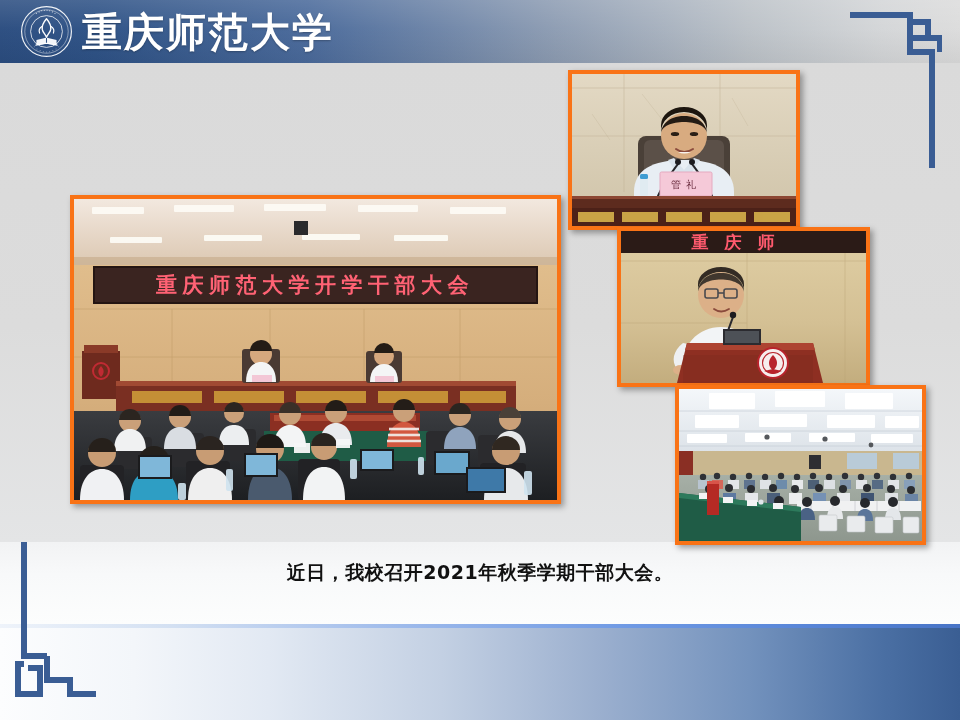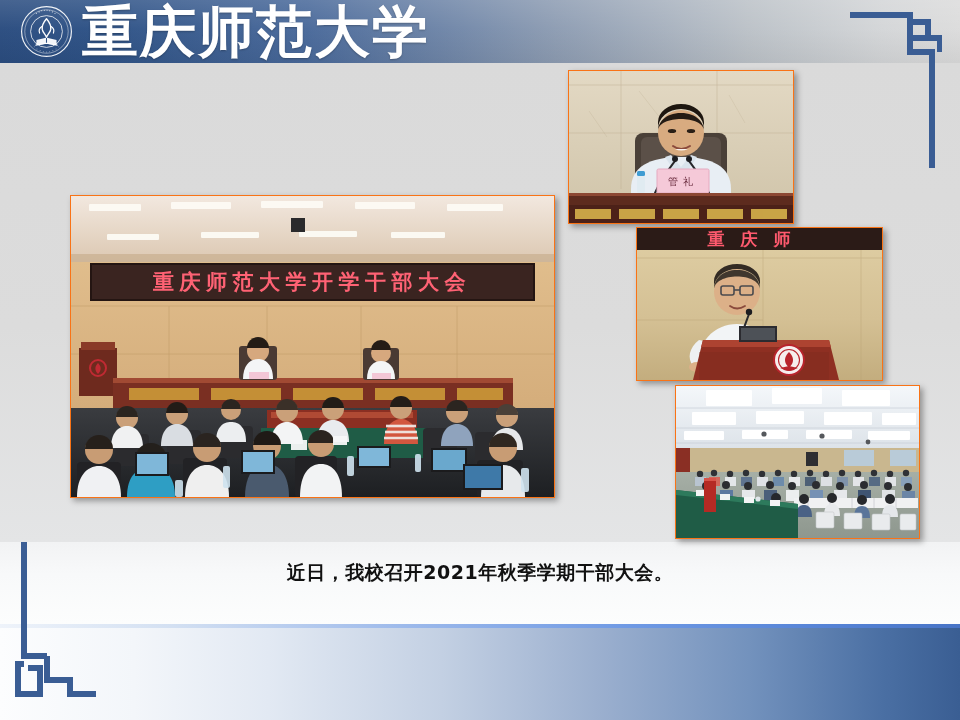--- a/index.html
+++ b/index.html
@@ -49,21 +49,21 @@
     height: 53px;
   }
 
   #wordmark {
     position: absolute;
     left: 82px;
     top: 4px;
     height: 55px;
     line-height: 55px;
     color: #ffffff;
-    font-size: 56px;
+    font-size: 40px;
     font-weight: bold;
     font-family: "DejaVu Serif", "Liberation Serif", serif;
     letter-spacing: 2px;
     white-space: nowrap;
     text-shadow: 0 1px 2px rgba(0,0,0,0.25);
   }
 
   
   #corner-tr {
     position: absolute;
@@ -123,29 +123,29 @@
     font-size: 19px;
     font-weight: bold;
     color: #111111;
     letter-spacing: 0.5px;
   }
 
   
   .photo {
     position: absolute;
     overflow: hidden;
-    border: 1px solid #f97316;
+    border: 4px solid #f97316;
     box-shadow: 3px 3px 6px rgba(0,0,0,0.35);
     background: #bef264;
   }
   .photo svg { display: block; width: 100%; height: 100%; }
 
   #photo-main   { left: 70px;  top: 195px; width: 483px; height: 301px; }
   #photo-leader { left: 568px; top: 70px;  width: 224px; height: 152px; }
-  #photo-podium { left: 617px; top: 227px; width: 245px; height: 152px; margin-left: 19px; }
+  #photo-podium { left: 617px; top: 227px; width: 245px; height: 152px; }
   #photo-audience{ left: 675px; top: 385px; width: 243px; height: 152px; }
 </style>
 </head>
 <body>
 
 <div id="slide">
 
   <div id="body-panel"></div>
   <div id="upper-panel"></div>
   <div id="footer-topline"></div>

